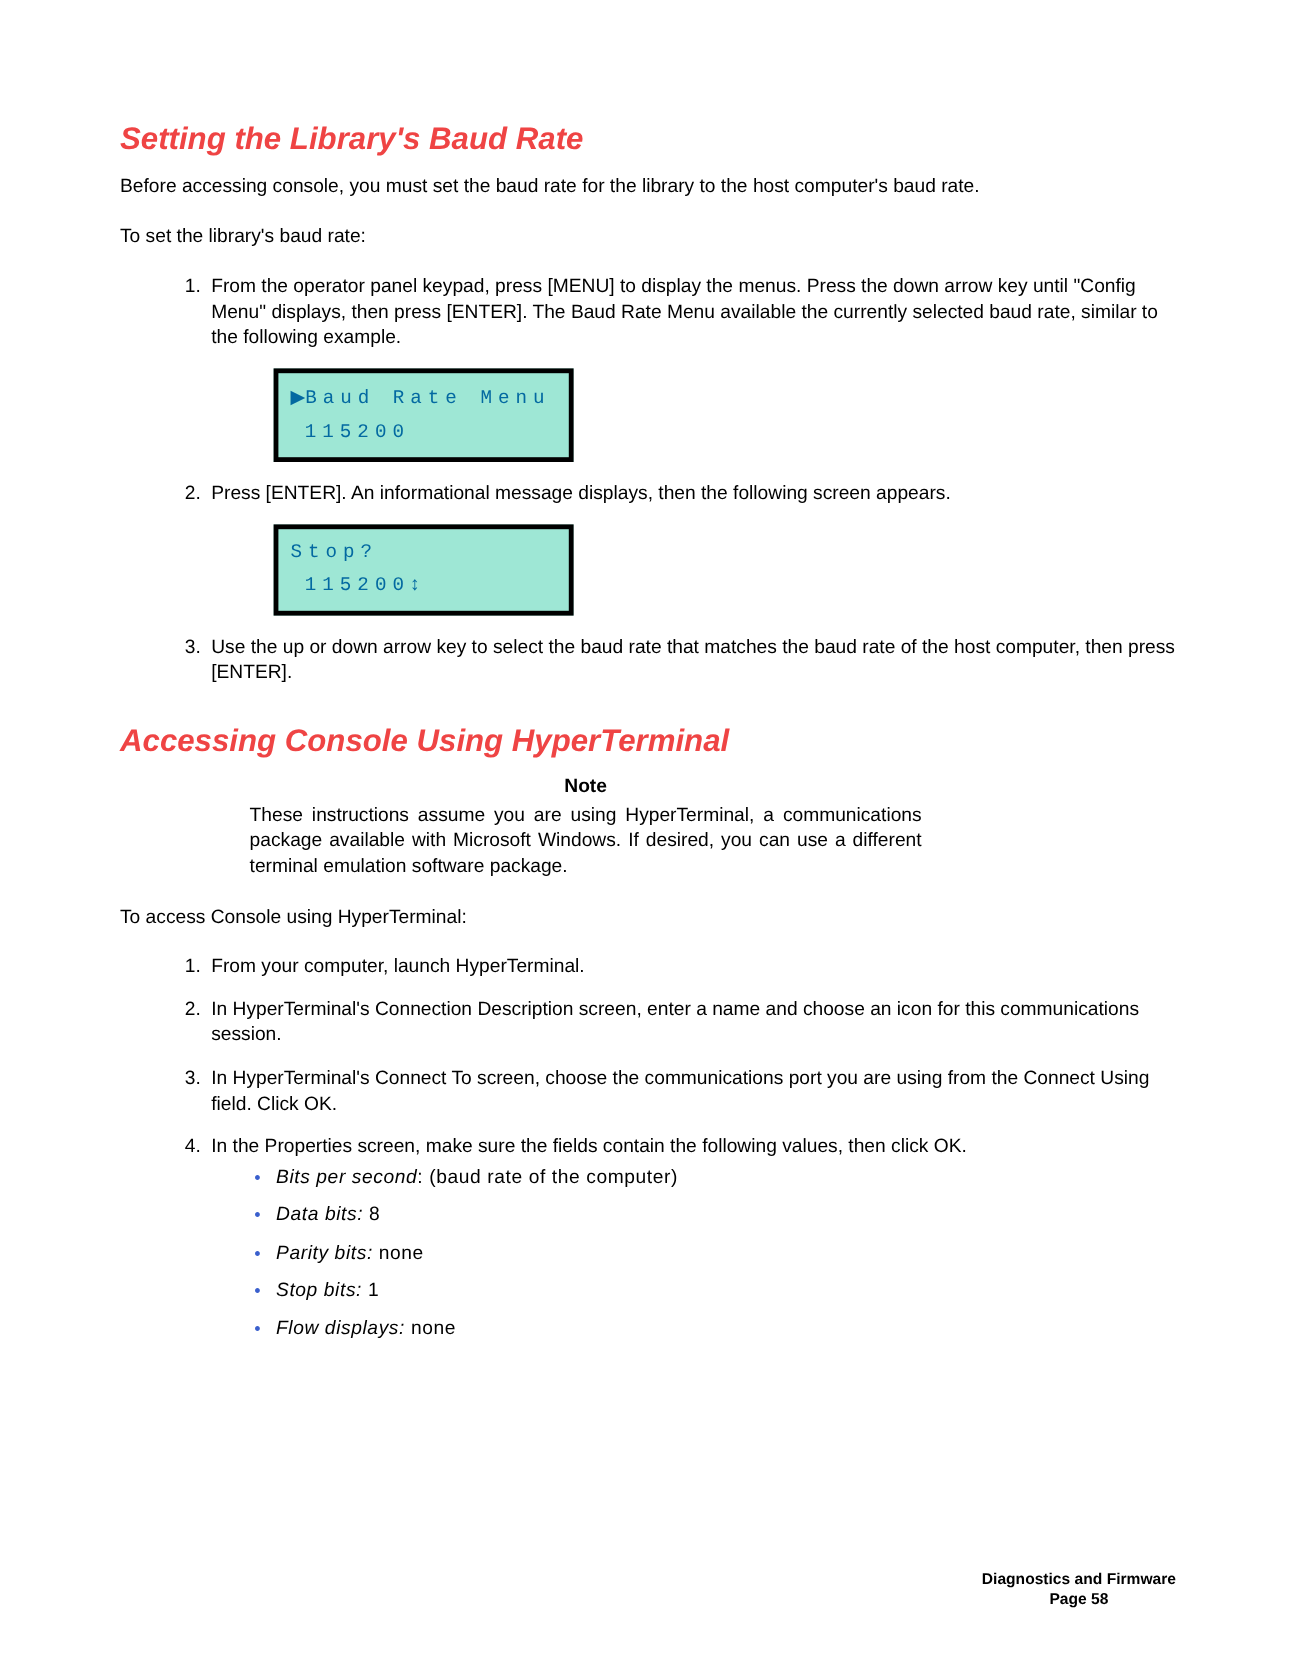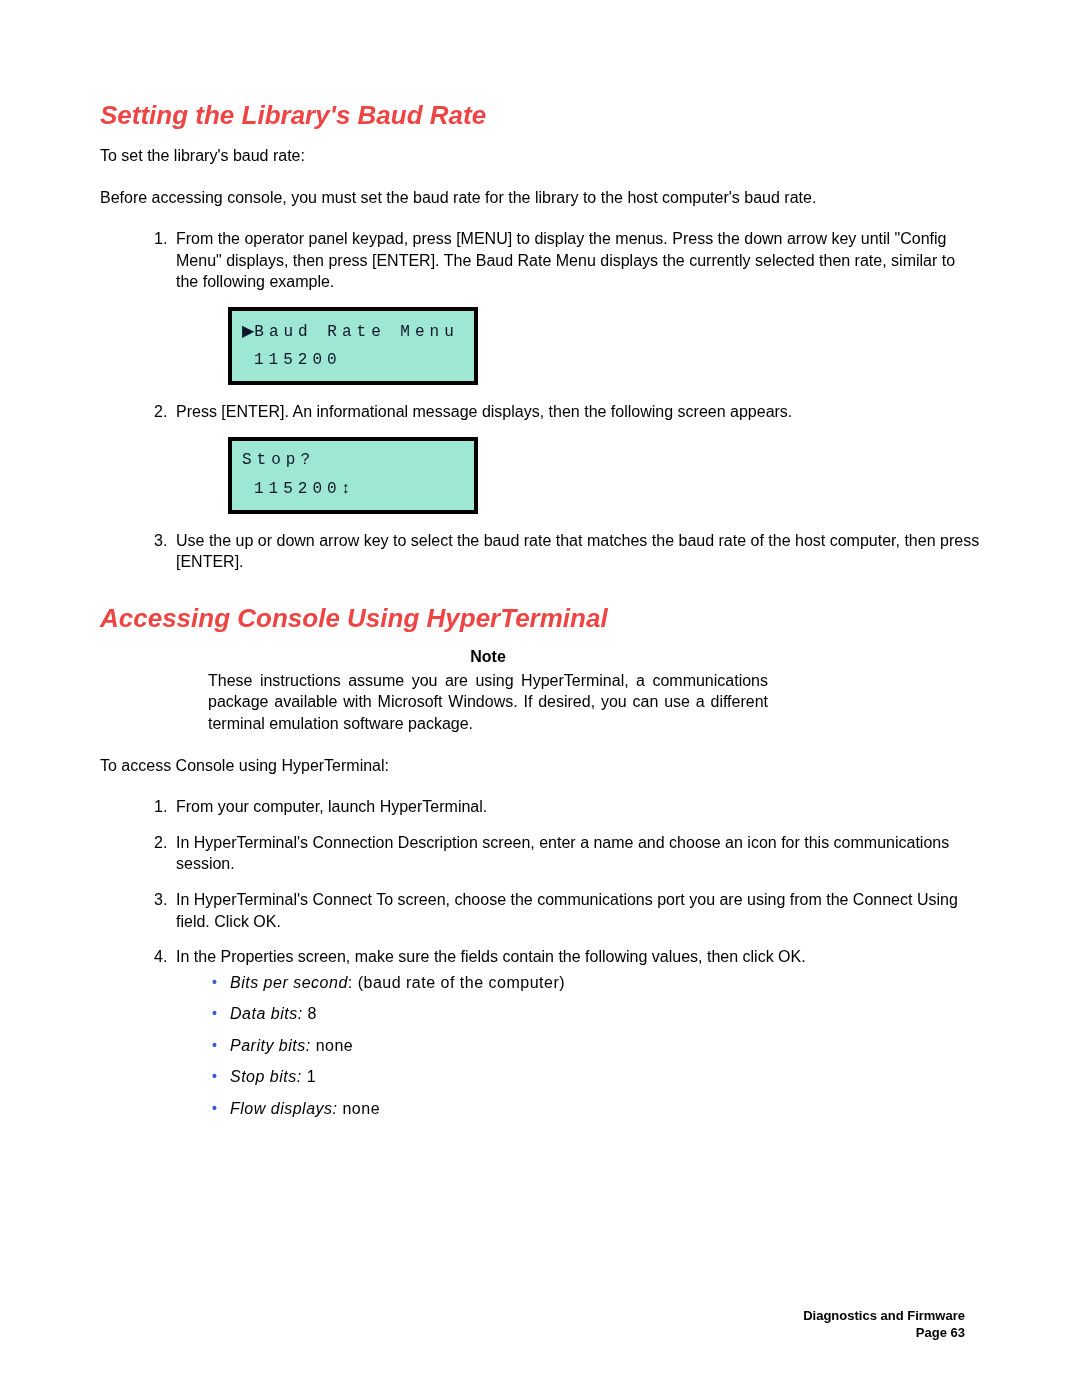--- a/index.html
+++ b/index.html
@@ -44,21 +44,21 @@
     flex: 1;
   }
   .lcd {
     background: #9ee7d5;
     border: 4px solid #000;
     width: 250px;
     margin: 6px 0 16px 128px;
     padding: 10px 10px 12px 10px;
     font-family: "Courier New", monospace;
     font-size: 16px;
-    color: #0f172a;
+    color: #0369a1;
     box-sizing: border-box;
   }
   .lcd .row1 { letter-spacing: 5px; }
   .lcd .row2 { letter-spacing: 5px; padding-left: 12px; margin-top: 10px; }
   .lcd .arrow { font-family: Arial; letter-spacing: 0; }
   .note-block {
     margin-left: 108px;
     width: 560px;
     margin-bottom: 20px;
   }
@@ -85,41 +85,41 @@
     color: #3a5fcd;
     font-weight: bold;
     flex: 0 0 18px;
     font-size: 14px;
     line-height: 20px;
   }
   .sub-ul .itxt { }
   .sub-ul .itxt .em { font-style: italic; }
   .footer {
     position: absolute;
-    right: 115px;
+    right: 100px;
     bottom: 55px;
     font-size: 13px;
     font-weight: bold;
-    text-align: right;
+    text-align: center;
     line-height: 1.3;
   }
 </style>
 </head>
 <body>
 
 <div class="page">
 
   <h2 class="h2">Setting the Library's Baud Rate</h2>
+  <p class="para">Before accessing console, you must set the baud rate for the library to the host computer's baud rate.</p>
   <p class="para">To set the library's baud rate:</p>
-  <p class="para">Before accessing console, you must set the baud rate for the library to the host computer's baud rate.</p>
 
   <div class="ol">
     <div class="li">
       <div class="num">1.</div>
-      <div class="txt">From the operator panel keypad, press [MENU] to display the menus. Press the down arrow key until "Config Menu" displays, then press [ENTER]. The Baud Rate Menu displays the currently selected then rate, similar to the following example.</div>
+      <div class="txt">From the operator panel keypad, press [MENU] to display the menus. Press the down arrow key until "Config Menu" displays, then press [ENTER]. The Baud Rate Menu available the currently selected baud rate, similar to the following example.</div>
     </div>
   </div>
 
   <div class="lcd">
     <div class="row1">
       <span class="arrow">▶</span><span>Baud Rate Menu</span>
     </div>
     <div class="row2">115200</div>
   </div>
 
@@ -191,16 +191,16 @@
             <div class="dot">•</div>
             <div class="itxt"><span class="em">Flow displays:</span><span> none</span></div>
           </div>
         </div>
       </div>
     </div>
   </div>
 
   <div class="footer">
     <div>Diagnostics and Firmware</div>
-    <div>Page 63</div>
+    <div>Page 58</div>
   </div>
 
 </div>
 
 </body></html>

